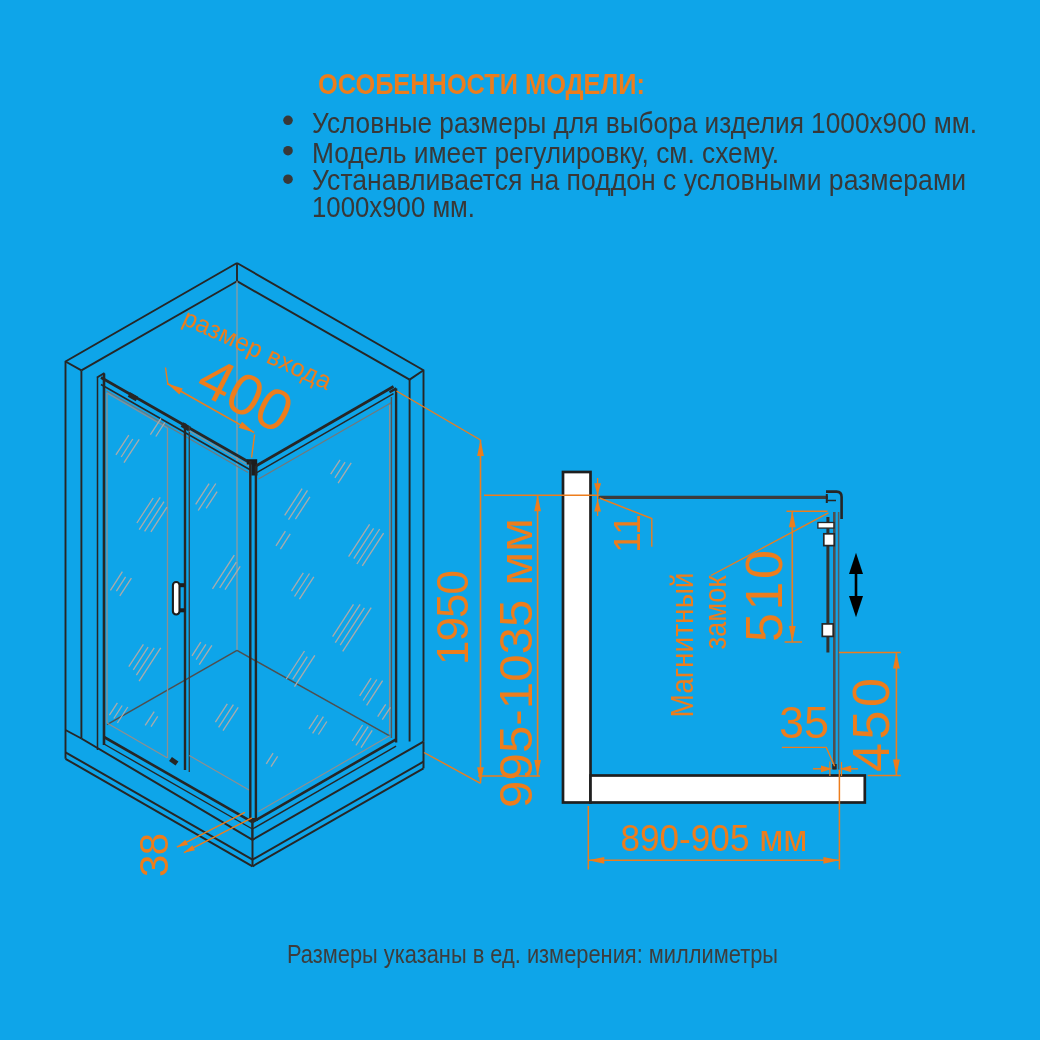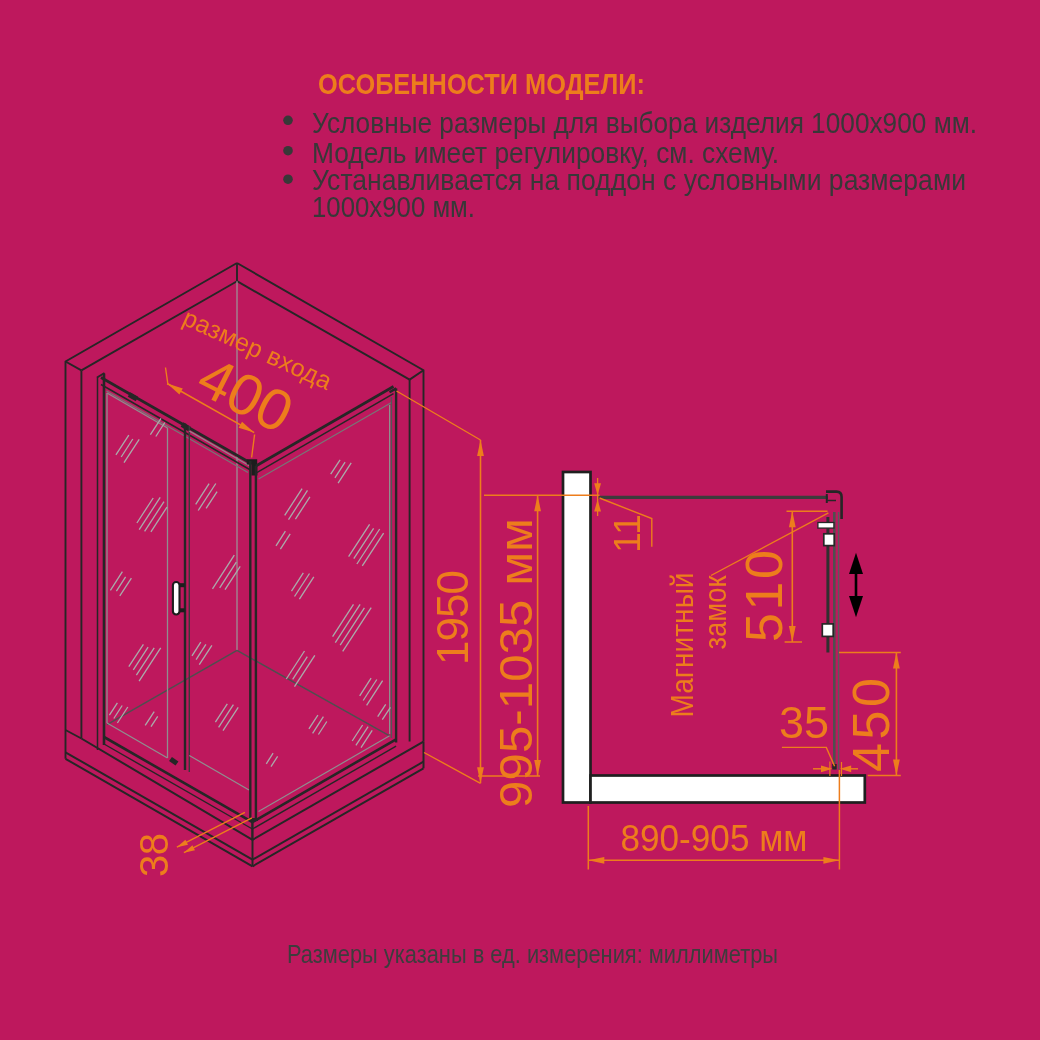--- a/index.html
+++ b/index.html
@@ -1,16 +1,16 @@
 <!DOCTYPE html>
 <html><head>
 <meta charset="utf-8">
 <style>
   html,body{margin:0;padding:0;background:#ffffff;}
-  #page{position:relative;width:1040px;height:1040px;background:#be185d;overflow:hidden;}
+  #page{position:relative;width:1040px;height:1040px;background:#0ea5e9;overflow:hidden;}
   svg{font-family:"Liberation Sans", sans-serif;}
   .dk{stroke:#262626;fill:none;}
   .gl{stroke:#8f8f8f;fill:none;}
   .ht{stroke:#ababab;fill:none;stroke-width:1.3;}
   .or{stroke:#ED7D1C;fill:none;}
   .of{fill:#ED7D1C;stroke:none;}
 </style>
 </head>
 <body>
 <div id="page">

